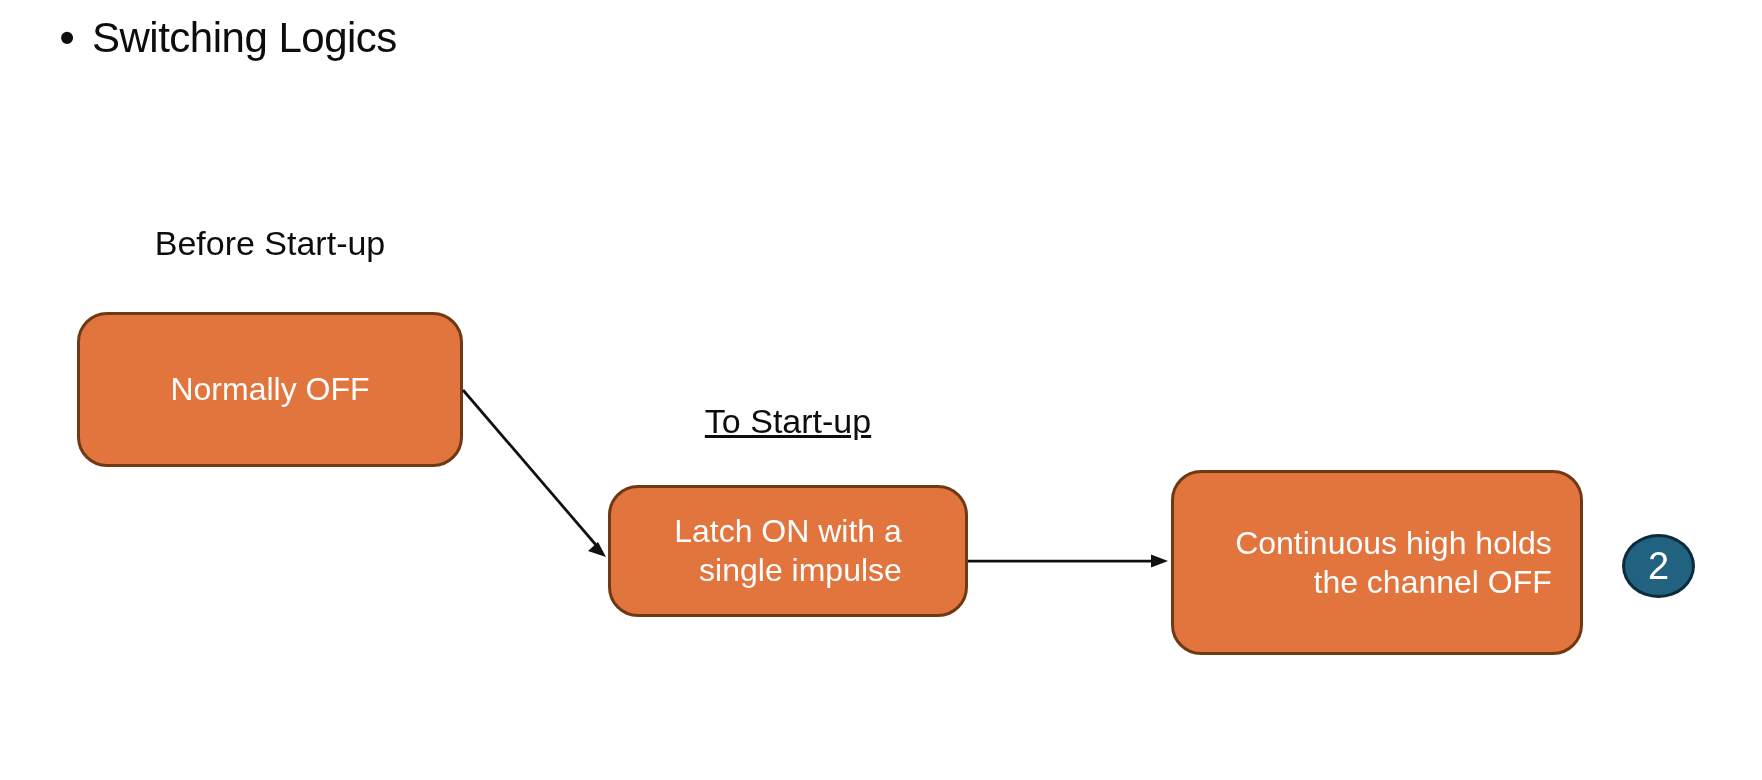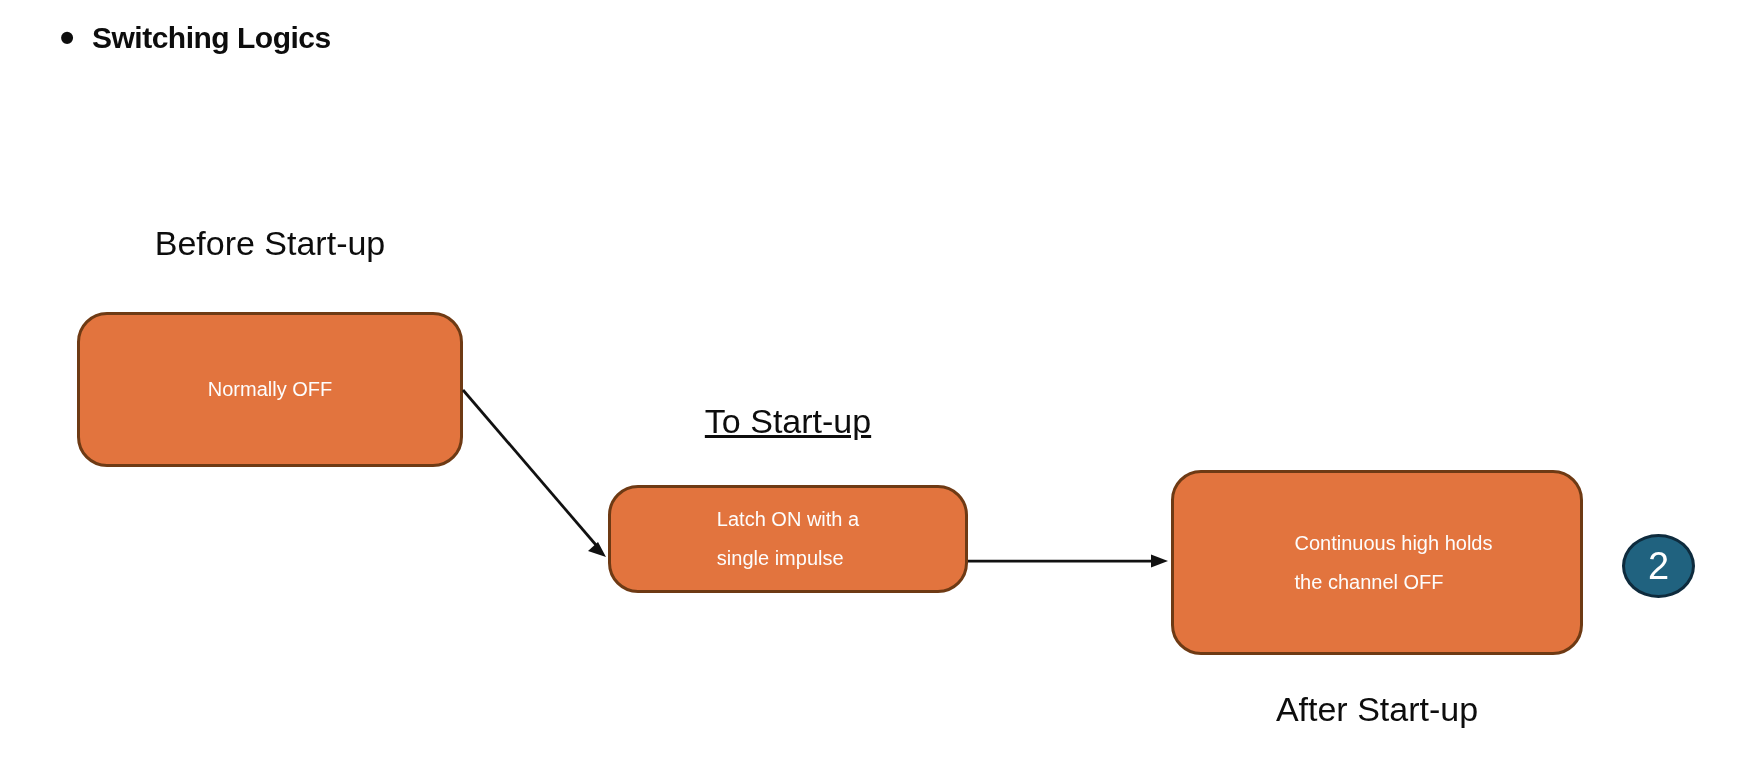--- a/index.html
+++ b/index.html
@@ -18,45 +18,45 @@
 
   .title-row{
     position:absolute;left:42px;top:14px;
     display:flex;align-items:flex-start;
   }
   .title-bullet{
     font-size:42px;line-height:48px;font-weight:700;
     width:50px;text-align:center;
   }
   .slide-title{
-    font-size:30px;line-height:48px;font-weight:700;
+    font-size:42px;line-height:48px;font-weight:400;
     letter-spacing:-0.5px;
     text-align:right;
   }
 
   .stage-caption{
     position:absolute;font-size:34px;line-height:34px;
     text-align:center;color:var(--text);
   }
   .caption-before{left:77px;top:226px;width:386px;}
   .caption-to{left:608px;top:404px;width:360px;text-decoration:underline;}
   .caption-after{left:1171px;top:692px;width:412px;}
 
   .flow-box{
     position:absolute;
     background:var(--box-fill);
     border:3px solid var(--box-border);
     border-radius:30px;
     display:flex;align-items:center;justify-content:center;
     color:var(--box-text);
-    font-size:20px;line-height:39px;
-    text-align:left;white-space:pre-line;
+    font-size:32px;line-height:39px;
+    text-align:right;white-space:pre-line;
   }
   .box-1{left:77px;top:312px;width:386px;height:155px;}
-  .box-2{left:608px;top:485px;width:360px;height:108px;}
+  .box-2{left:608px;top:485px;width:360px;height:132px;}
   .box-3{left:1171px;top:470px;width:412px;height:185px;padding-left:33px;}
 
   .connector{position:absolute;overflow:visible;}
   .connector-1{left:460px;top:385px;}
   .connector-2{left:965px;top:548px;}
   .connector line{stroke:var(--arrow);stroke-width:2.75px;}
   .connector .head{fill:var(--arrow);}
 
   .page-badge{
     position:absolute;left:1622px;top:534px;width:73px;height:64px;
@@ -98,19 +98,18 @@
   <svg class="connector connector-2" width="215" height="26" viewBox="0 0 215 26">
     <line x1="3" y1="13" x2="191" y2="13"></line>
     <polygon class="head" points="203,13 186,6.5 186,19.5"></polygon>
   </svg>
 
   <div class="flow-box box-3">
     <span>Continuous high holds
 the channel OFF</span>
   </div>
 
-  <div class="stage-caption caption-after">After Start-up</div>
 
   <div class="page-badge">
     <span>2</span>
   </div>
 
 </div>
 
 </body></html>

